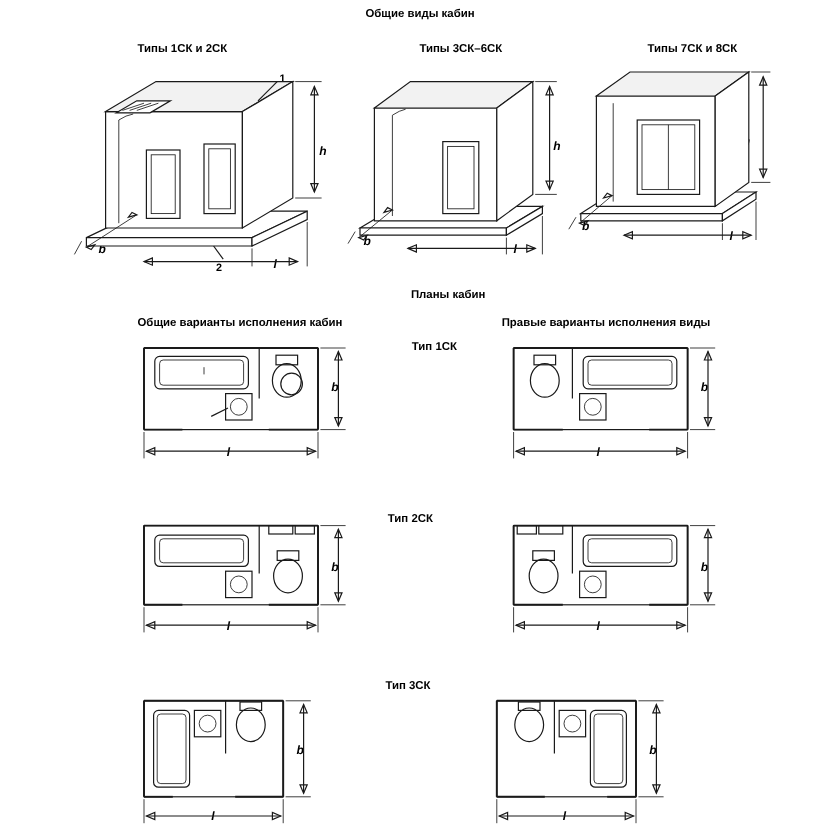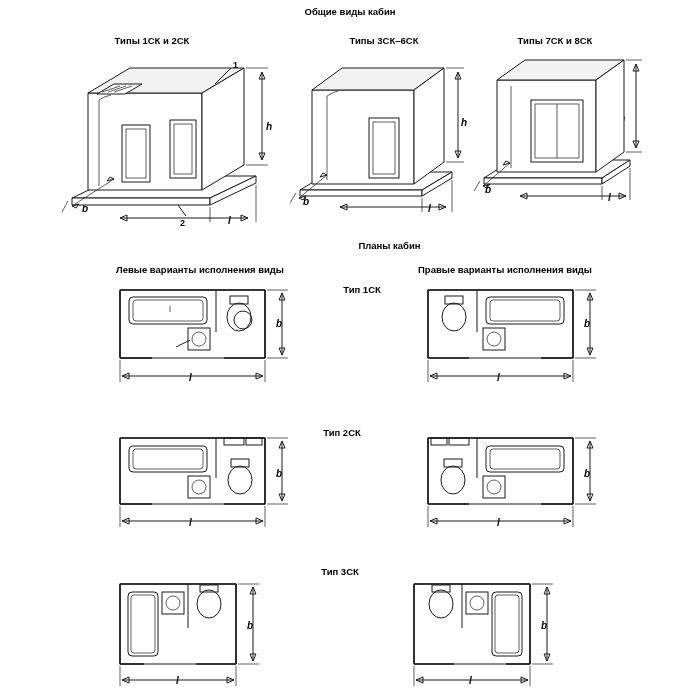--- a/index.html
+++ b/index.html
@@ -25,25 +25,25 @@
 </style>
 </head>
 <body>
 
 <div class="stage">
 
   <div class="lbl center" style="left:350px;top:6px;">Общие виды кабин</div>
 
   <div class="lbl center" style="left:152px;top:35px;">Типы 1СК и 2СК</div>
   <div class="lbl center" style="left:384px;top:35px;">Типы 3СК–6СК</div>
-  <div class="lbl center" style="left:555px;top:35px;">Типы 7СК и 8СК</div>
-
-  <div class="lbl center" style="left:366px;top:240px;padding-left:47px;">Планы кабин</div>
-
-  <div class="lbl center" style="left:200px;top:264px;">Левые варианты исполнения виды</div>
+  <div class="lbl center" style="left:577px;top:35px;">Типы 7СК и 8СК</div>
+
+  <div class="lbl center" style="left:350px;top:240px;padding-left:47px;">Планы кабин</div>
+
+  <div class="lbl center" style="left:200px;top:264px;">Общие варианты исполнения кабин</div>
   <div class="lbl center" style="left:505px;top:264px;">Правые варианты исполнения виды</div>
 
   <div class="lbl center" style="left:362px;top:284px;">Тип 1СК</div>
   <div class="lbl center" style="left:342px;top:427px;">Тип 2СК</div>
   <div class="lbl center" style="left:340px;top:566px;">Тип 3СК</div>
 
   <div class="ital" style="position:absolute;left:82px;top:203px;">b</div>
   <div class="ital" style="position:absolute;left:228px;top:215px;">l</div>
   <div class="ital" style="position:absolute;left:266px;top:121px;">h</div>
 

